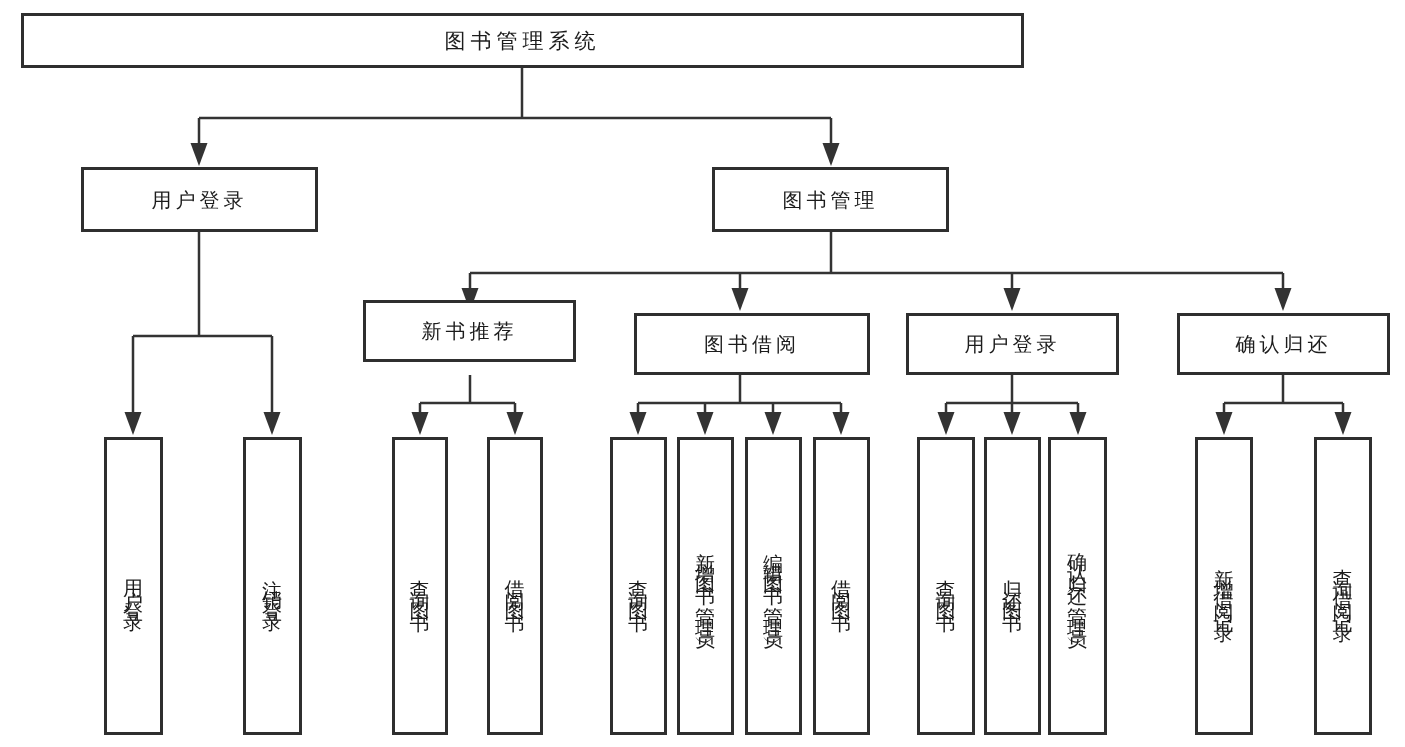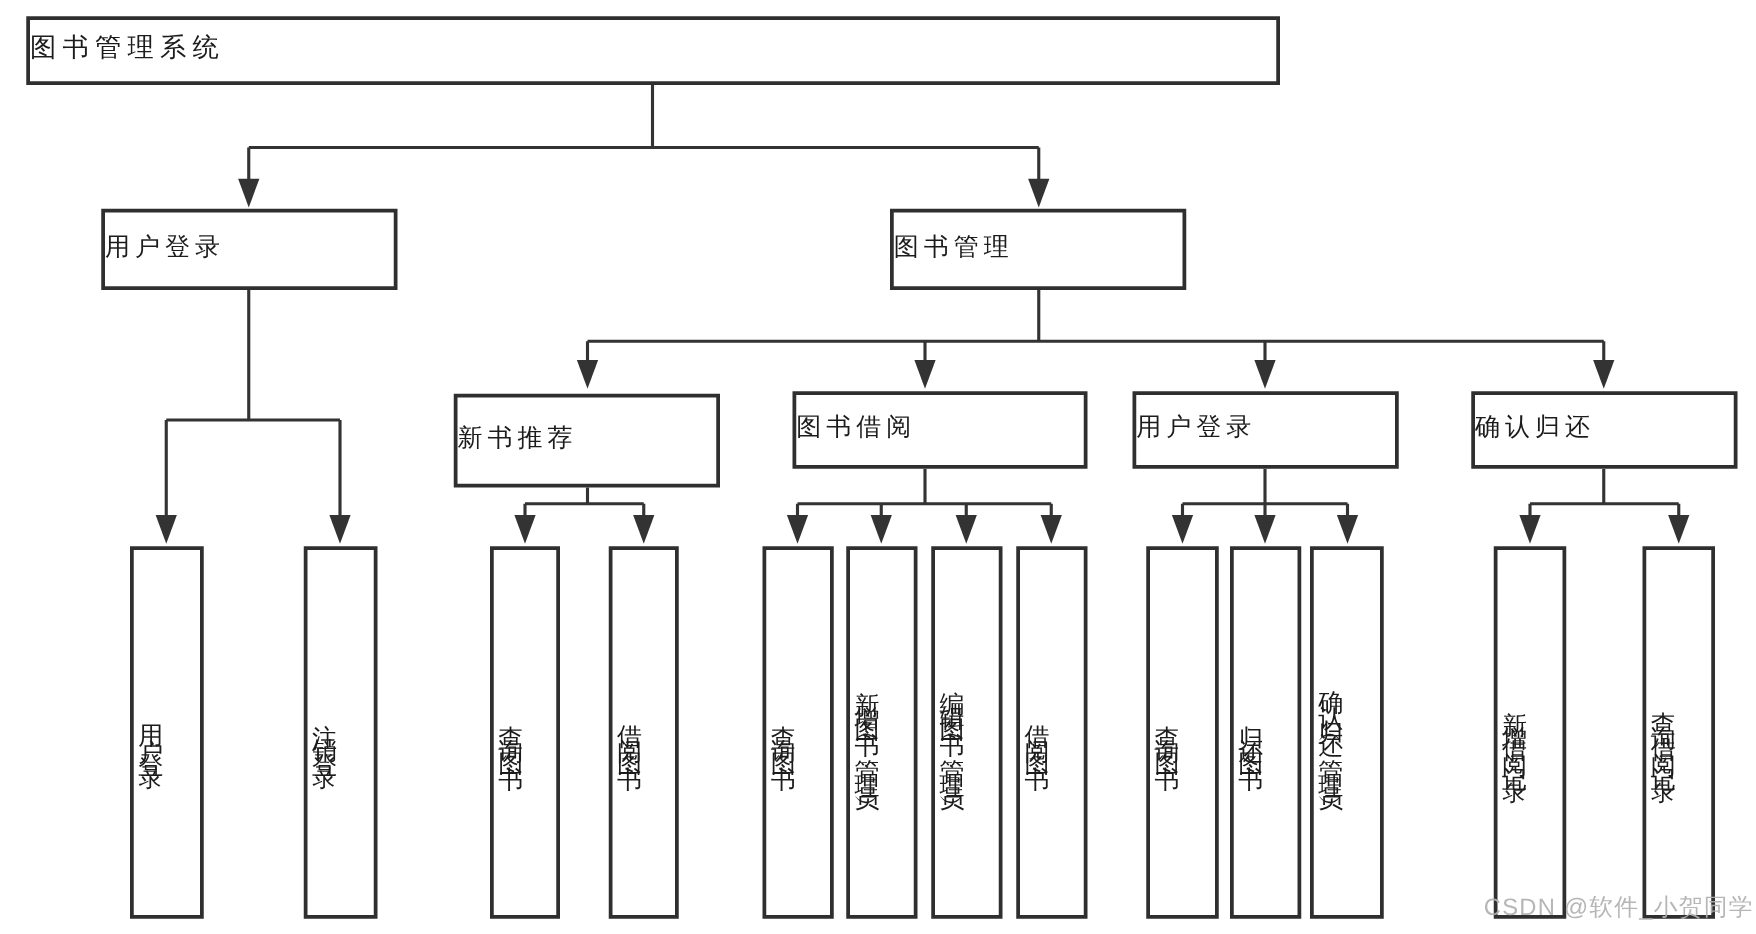--- a/index.html
+++ b/index.html
@@ -6,23 +6,22 @@
   body{
     width:1405px;height:747px;position:relative;overflow:hidden;
     background:#ffffff;
     font-family:"Liberation Sans","DejaVu Sans",sans-serif;
     color:#1c1c1c;
   }
   .stage{position:absolute;inset:0;width:1405px;height:747px;}
   .node{
     position:absolute;box-sizing:border-box;
     background:#ffffff;border:3px solid #2f2f2f;
-    display:flex;align-items:center;justify-content:flex-start;
+    display:flex;align-items:center;justify-content:center;
     z-index:2;
-    font-family:Liberation Mono, monospace;
   }
   .node .hlabel{
     font-size:20px;letter-spacing:4px;line-height:1.2;
     white-space:nowrap;color:#1c1c1c;
   }
   .node-root .hlabel{font-size:21px;letter-spacing:5px;}
   .node .vlabel{
     writing-mode:vertical-rl;text-orientation:mixed;
     font-size:20px;line-height:1.1;letter-spacing:11px;
     color:#1c1c1c;white-space:nowrap;
@@ -95,21 +94,21 @@
     <span class="hlabel">图书管理系统</span>
   </div>
 
   <div class="node" style="left:81px;top:167px;width:237px;height:65px;">
     <span class="hlabel">用户登录</span>
   </div>
   <div class="node" style="left:712px;top:167px;width:237px;height:65px;">
     <span class="hlabel">图书管理</span>
   </div>
 
-  <div class="node" style="left:363px;top:315px;width:213px;height:75px;">
+  <div class="node" style="left:363px;top:300px;width:213px;height:62px;">
     <span class="hlabel">新书推荐</span>
   </div>
   <div class="node" style="left:634px;top:313px;width:236px;height:62px;">
     <span class="hlabel">图书借阅</span>
   </div>
   <div class="node" style="left:906px;top:313px;width:213px;height:62px;">
     <span class="hlabel">用户登录</span>
   </div>
   <div class="node" style="left:1177px;top:313px;width:213px;height:62px;">
     <span class="hlabel">确认归还</span>
@@ -152,14 +151,13 @@
     <span class="vlabel">确认归还（管理员）</span>
   </div>
 
   <div class="node" style="left:1195px;top:437px;width:58px;height:298px;">
     <span class="vlabel">新增借阅记录</span>
   </div>
   <div class="node" style="left:1314px;top:437px;width:58px;height:298px;">
     <span class="vlabel">查询借阅记录</span>
   </div>
 
-  <div class="watermark">CSDN @软件_小贺同学</div>
 </div>
 
 </body></html>

